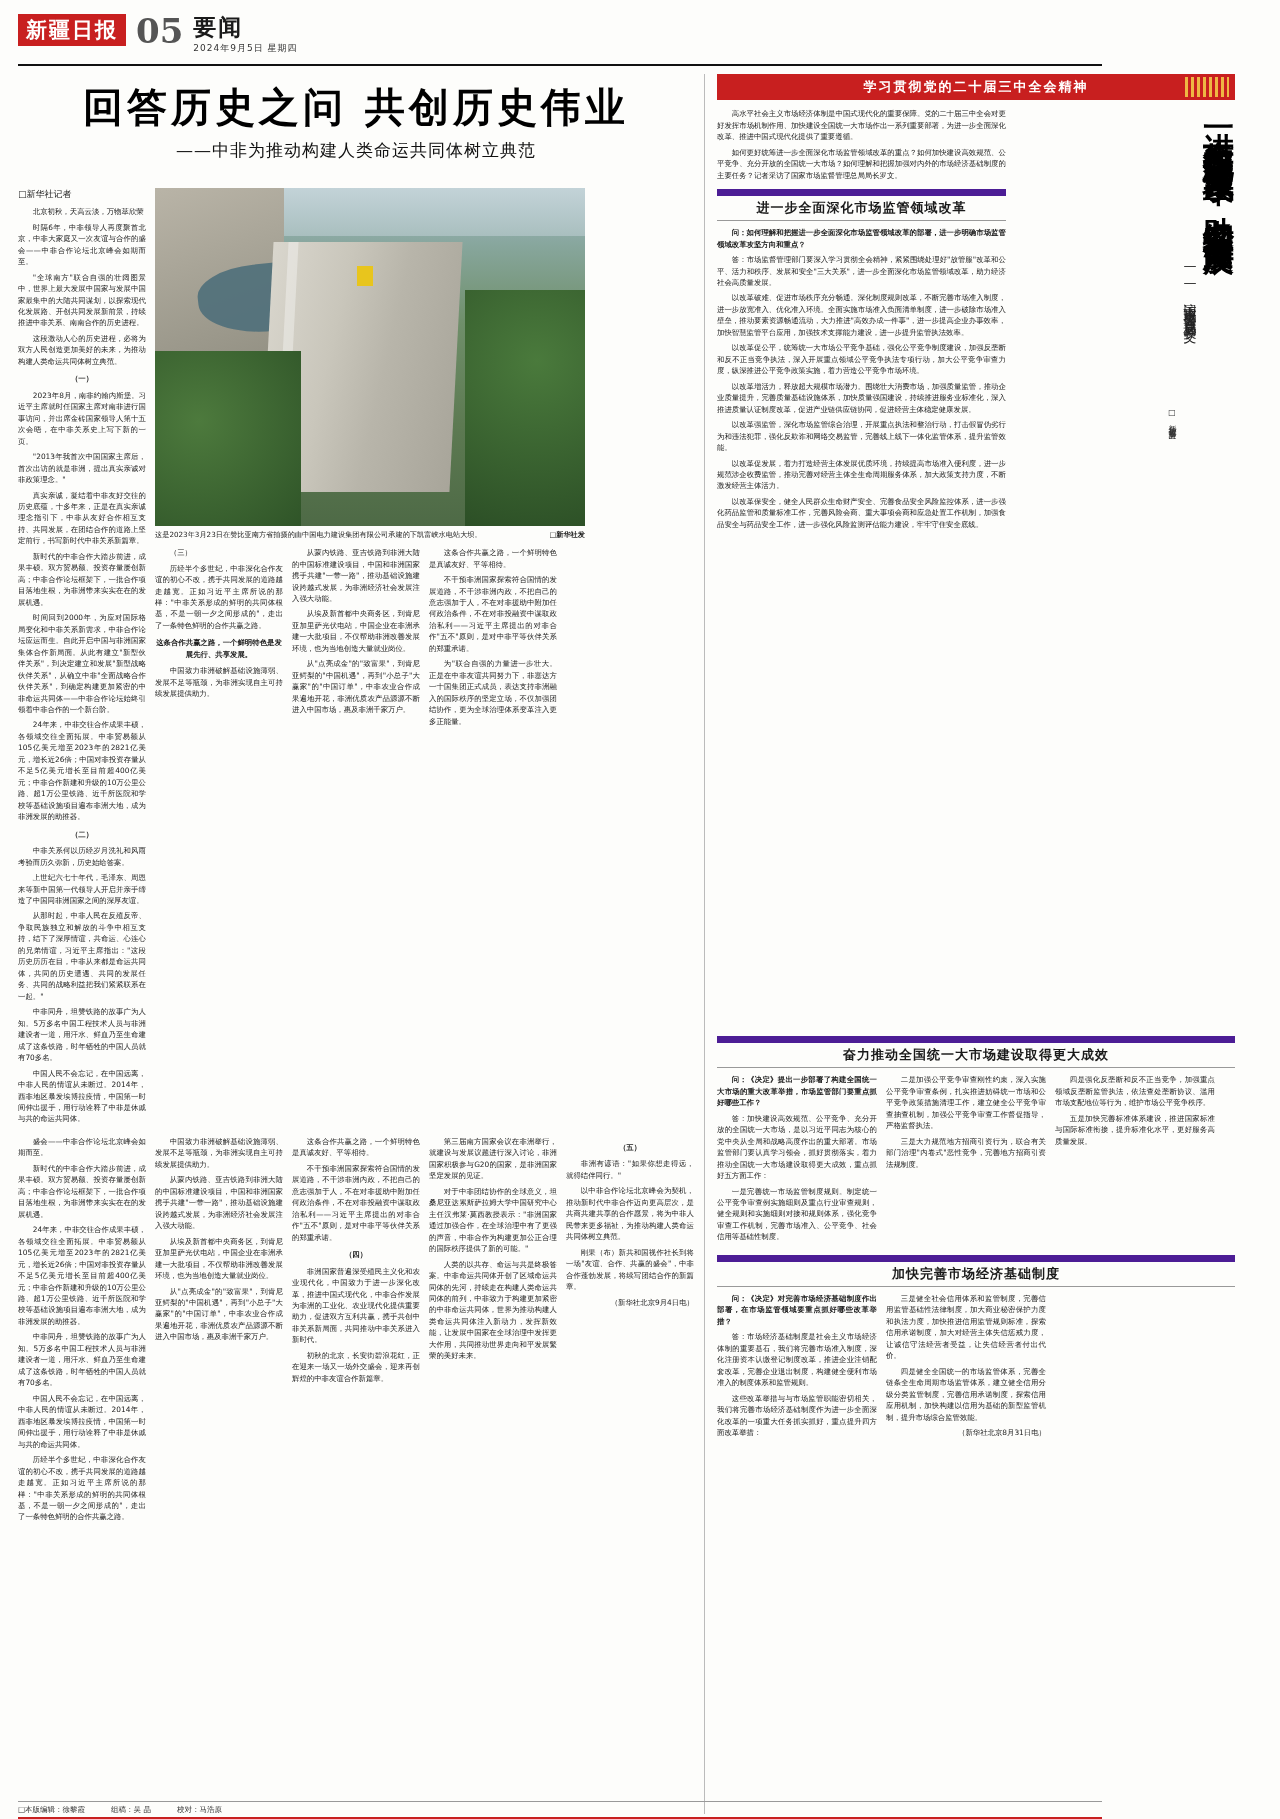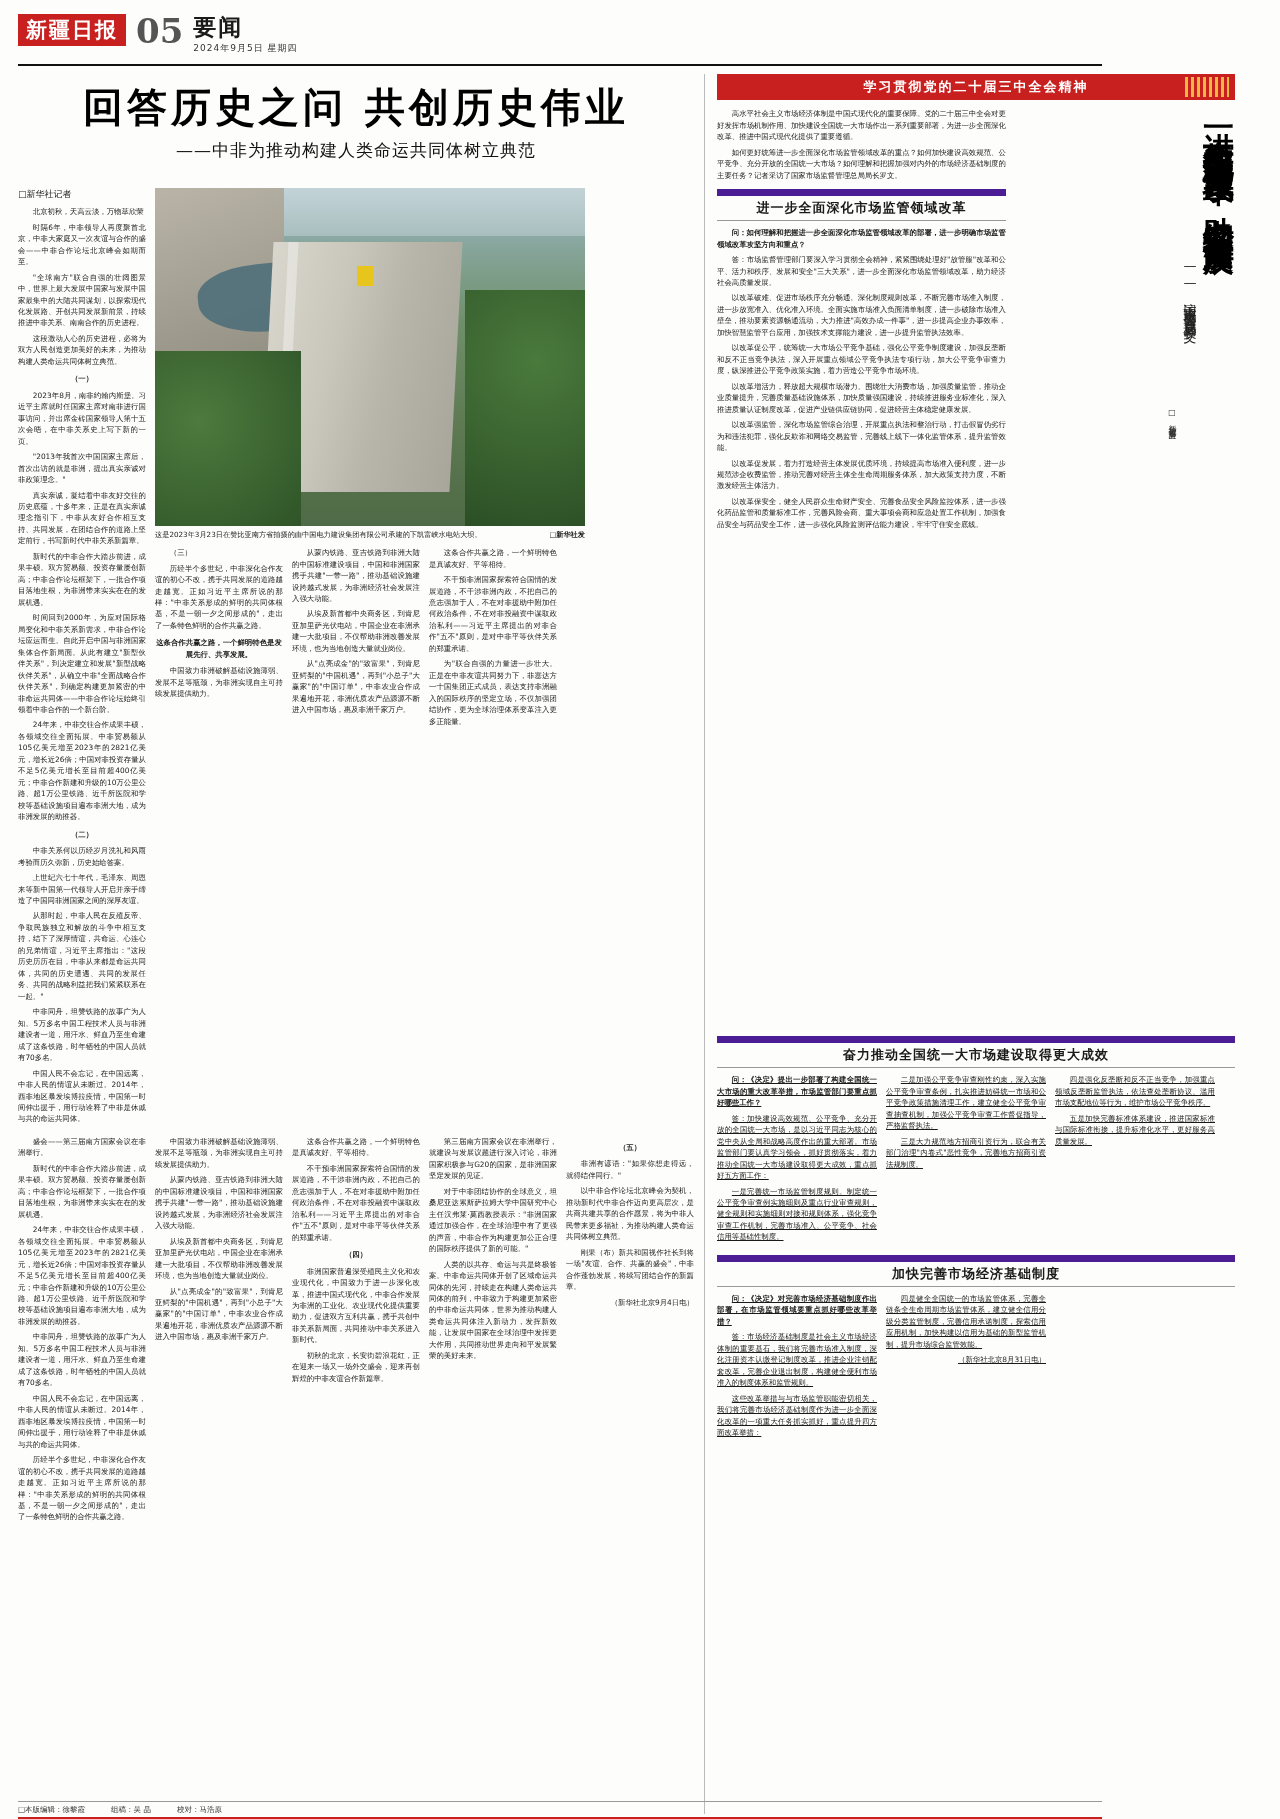--- a/index.html
+++ b/index.html
@@ -120,21 +120,21 @@
   }
   .sec-title{
     text-align:center;font-weight:bold;font-size:13px;letter-spacing:1px;
     font-family:"DejaVu Serif",serif;margin:8px 0 6px 0;
     border-top:7px solid #4c1d95;border-bottom:1px solid #999;padding:3px 0;
   }
   .qa{font-size:7.4px;line-height:1.55;text-align:justify;}
   .qa p{margin:0 0 4px 0;text-indent:2em;}
   .qa .q{font-weight:bold;}
   .right-cols{display:flex;gap:9px;}
-  .rcol{width:160px;font-size:7.4px;line-height:1.55;text-align:justify;text-decoration:underline;}
+  .rcol{width:160px;font-size:7.4px;line-height:1.55;text-align:justify;}
   .rcol p{margin:0 0 4px 0;text-indent:2em;}
   .rcol .end{text-align:right;text-indent:0;}
 
   .footer{
     position:absolute;left:18px;right:18px;bottom:4px;
     border-top:1px solid #999;padding-top:3px;
     font-size:7.5px;color:#333;display:flex;gap:26px;
   }
   .redline{height:2px;background:#c81f1f;margin-top:3px;}
 </style>
@@ -213,21 +213,21 @@
               <p>这条合作共赢之路，一个鲜明特色是真诚友好、平等相待。</p>
               <p>不干预非洲国家探索符合国情的发展道路，不干涉非洲内政，不把自己的意志强加于人，不在对非援助中附加任何政治条件，不在对非投融资中谋取政治私利——习近平主席提出的对非合作"五不"原则，是对中非平等伙伴关系的郑重承诺。</p>
               <p>为"联合自强的力量进一步壮大。正是在中非友谊共同努力下，非塞达方一十国集团正式成员，表达支持非洲融入的国际秩序的坚定立场，不仅加强团结协作，更为全球治理体系变革注入更多正能量。</p>
             </div>
           </div>
         </div>
       </div>
 
       <div class="lower-cols">
         <div class="col lc">
-          <p>盛会——第三届南方国家会议在非洲举行。</p>
+          <p>盛会——中非合作论坛北京峰会如期而至。</p>
           <p>新时代的中非合作大踏步前进，成果丰硕。双方贸易额、投资存量屡创新高；中非合作论坛框架下，一批合作项目落地生根，为非洲带来实实在在的发展机遇。</p>
           <p>24年来，中非交往合作成果丰硕，各领域交往全面拓展。中非贸易额从105亿美元增至2023年的2821亿美元，增长近26倍；中国对非投资存量从不足5亿美元增长至目前超400亿美元；中非合作新建和升级的10万公里公路、超1万公里铁路、近千所医院和学校等基础设施项目遍布非洲大地，成为非洲发展的助推器。</p>
           <p>中非同舟，坦赞铁路的故事广为人知。5万多名中国工程技术人员与非洲建设者一道，用汗水、鲜血乃至生命建成了这条铁路，时年牺牲的中国人员就有70多名。</p>
           <p>中国人民不会忘记，在中国远离，中非人民的情谊从未断过。2014年，西非地区暴发埃博拉疫情，中国第一时间伸出援手，用行动诠释了中非是休戚与共的命运共同体。</p>
           <p>历经半个多世纪，中非深化合作友谊的初心不改，携手共同发展的道路越走越宽。正如习近平主席所说的那样："中非关系形成的鲜明的共同体根基，不是一朝一夕之间形成的"，走出了一条特色鲜明的合作共赢之路。</p>
         </div>
         <div class="col lc">
           <p>中国致力非洲破解基础设施薄弱、发展不足等瓶颈，为非洲实现自主可持续发展提供助力。</p>
           <p>从蒙内铁路、亚吉铁路到非洲大陆的中国标准建设项目，中国和非洲国家携手共建"一带一路"，推动基础设施建设跨越式发展，为非洲经济社会发展注入强大动能。</p>
           <p>从埃及新首都中央商务区，到肯尼亚加里萨光伏电站，中国企业在非洲承建一大批项目，不仅帮助非洲改善发展环境，也为当地创造大量就业岗位。</p>
@@ -307,20 +307,21 @@
       </div>
 
       <div class="sec-title">加快完善市场经济基础制度</div>
       <div class="right-cols">
         <div class="rcol">
           <p class="q" style="font-weight:bold">问：《决定》对完善市场经济基础制度作出部署，在市场监管领域要重点抓好哪些改革举措？</p>
           <p>答：市场经济基础制度是社会主义市场经济体制的重要基石，我们将完善市场准入制度，深化注册资本认缴登记制度改革，推进企业注销配套改革，完善企业退出制度，构建健全便利市场准入的制度体系和监管规则。</p>
           <p>这些改革举措与与市场监管职能密切相关，我们将完善市场经济基础制度作为进一步全面深化改革的一项重大任务抓实抓好，重点提升四方面改革举措：</p>
         </div>
         <div class="rcol">
+          <p>三是健全社会信用体系和监管制度，完善信用监管基础性法律制度，加大商业秘密保护力度和执法力度，加快推进信用监管规则标准，探索信用承诺制度，加大对经营主体失信惩戒力度，让诚信守法经营者受益，让失信经营者付出代价。</p>
           <p>四是健全全国统一的市场监管体系，完善全链条全生命周期市场监管体系，建立健全信用分级分类监管制度，完善信用承诺制度，探索信用应用机制，加快构建以信用为基础的新型监管机制，提升市场综合监管效能。</p>
           <p class="end">（新华社北京8月31日电）</p>
         </div>
       </div>
     </div>
   </div>
 
   <div class="footer">
     <span>□本版编辑：徐黎霞</span>
     <span>组稿：吴 晶</span>

